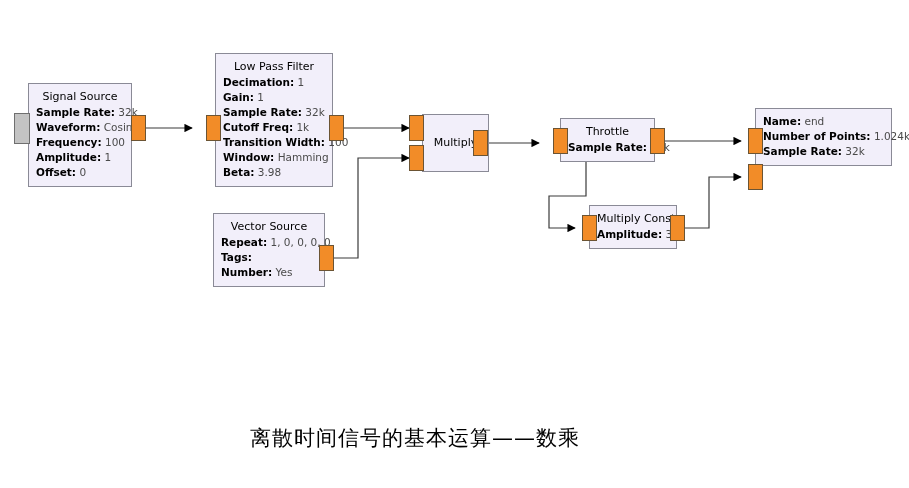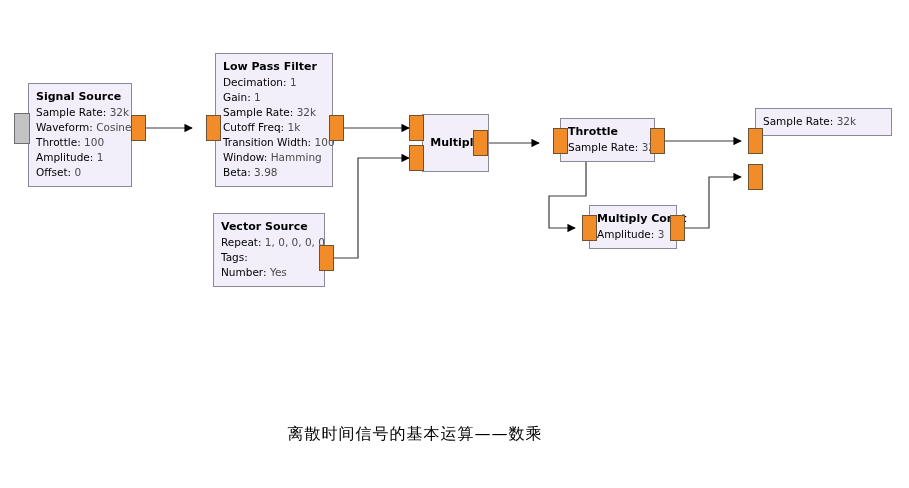--- a/index.html
+++ b/index.html
@@ -35,36 +35,36 @@
   
   .block {
     position: absolute;
     box-sizing: border-box;
     background: #f2effa;
     border: 1px solid #8a8a96;
     padding: 5px 7px 6px 7px;
     z-index: 5;
   }
   .block .title {
-    font-weight: bold;
+    font-weight: normal;
     font-size: 11px;
     color: #000000;
-    text-align: left;
+    text-align: center;
     white-space: nowrap;
     line-height: 15px;
     margin-bottom: 1px;
   }
   .block .row {
     font-size: 10.5px;
     line-height: 15px;
     white-space: nowrap;
     color: #3a3a3a;
   }
   .block .row .k {
-    font-weight: normal;
+    font-weight: bold;
     color: #000000;
   }
   .block .row .v {
     color: #4a4a4a;
   }
 
   
   .block.label-only {
     display: flex;
     align-items: center;
@@ -86,21 +86,21 @@
   }
 
   
   #caption {
     position: absolute;
     left: 0;
     top: 424px;
     width: 830px;
     text-align: center;
     font-family: "DejaVu Sans", "Liberation Sans", sans-serif;
-    font-size: 16px;
+    font-size: 21px;
     color: #000000;
     letter-spacing: 1px;
     z-index: 3;
   }
 </style>
 </head>
 <body>
 
 <div id="canvas">
 
@@ -151,21 +151,21 @@
     <div class="title">Signal Source</div>
     <div class="row">
       <span class="k">Sample Rate:</span>
       <span class="v">32k</span>
     </div>
     <div class="row">
       <span class="k">Waveform:</span>
       <span class="v">Cosine</span>
     </div>
     <div class="row">
-      <span class="k">Throttle:</span>
+      <span class="k">Frequency:</span>
       <span class="v">100</span>
     </div>
     <div class="row">
       <span class="k">Amplitude:</span>
       <span class="v">1</span>
     </div>
     <div class="row">
       <span class="k">Offset:</span>
       <span class="v">0</span>
     </div>
@@ -234,20 +234,28 @@
   <div class="block" style="left:589px; top:205px; width:88px;">
     <div class="title">Multiply Const</div>
     <div class="row">
       <span class="k">Amplitude:</span>
       <span class="v">3</span>
     </div>
   </div>
 
   <div class="block" style="left:755px; top:108px; width:137px;">
     <div class="row">
+      <span class="k">Name:</span>
+      <span class="v">end</span>
+    </div>
+    <div class="row">
+      <span class="k">Number of Points:</span>
+      <span class="v">1.024k</span>
+    </div>
+    <div class="row">
       <span class="k">Sample Rate:</span>
       <span class="v">32k</span>
     </div>
   </div>
 
   <div id="caption">离散时间信号的基本运算——数乘</div>
 
 </div>
 
 </body></html>

